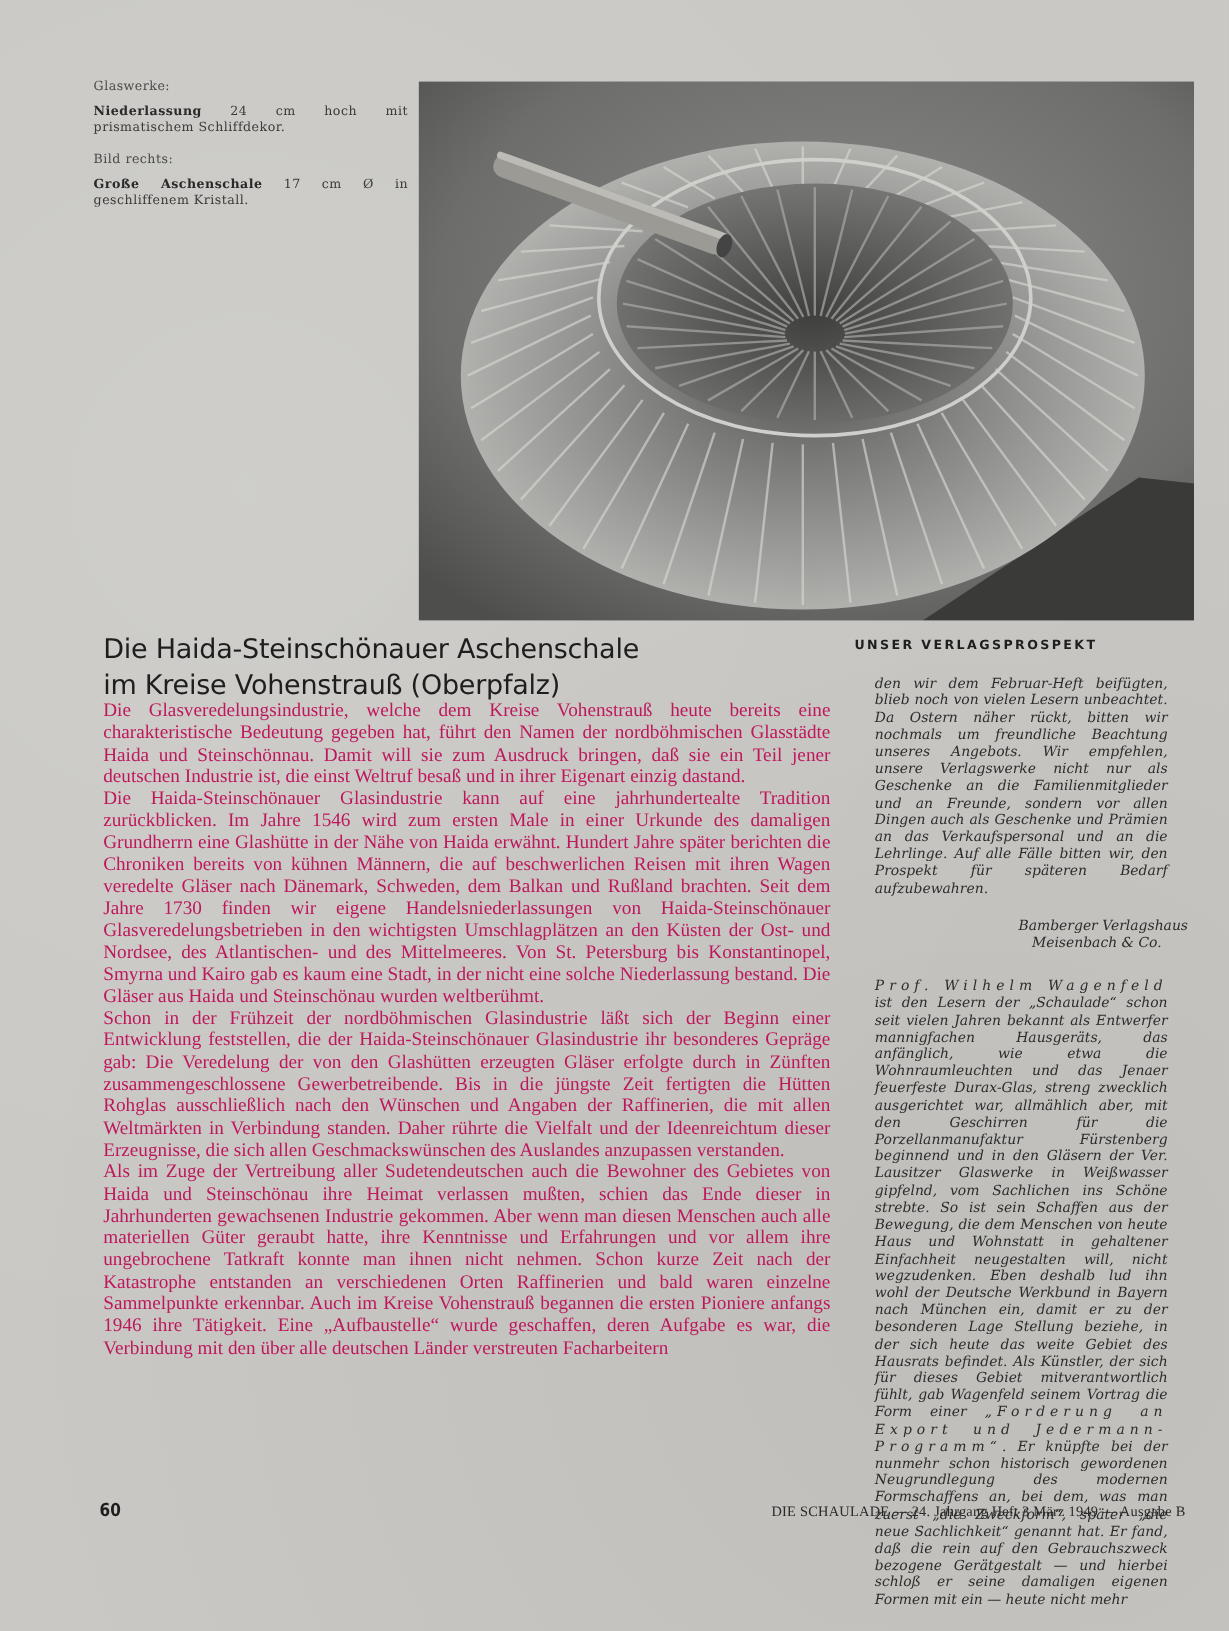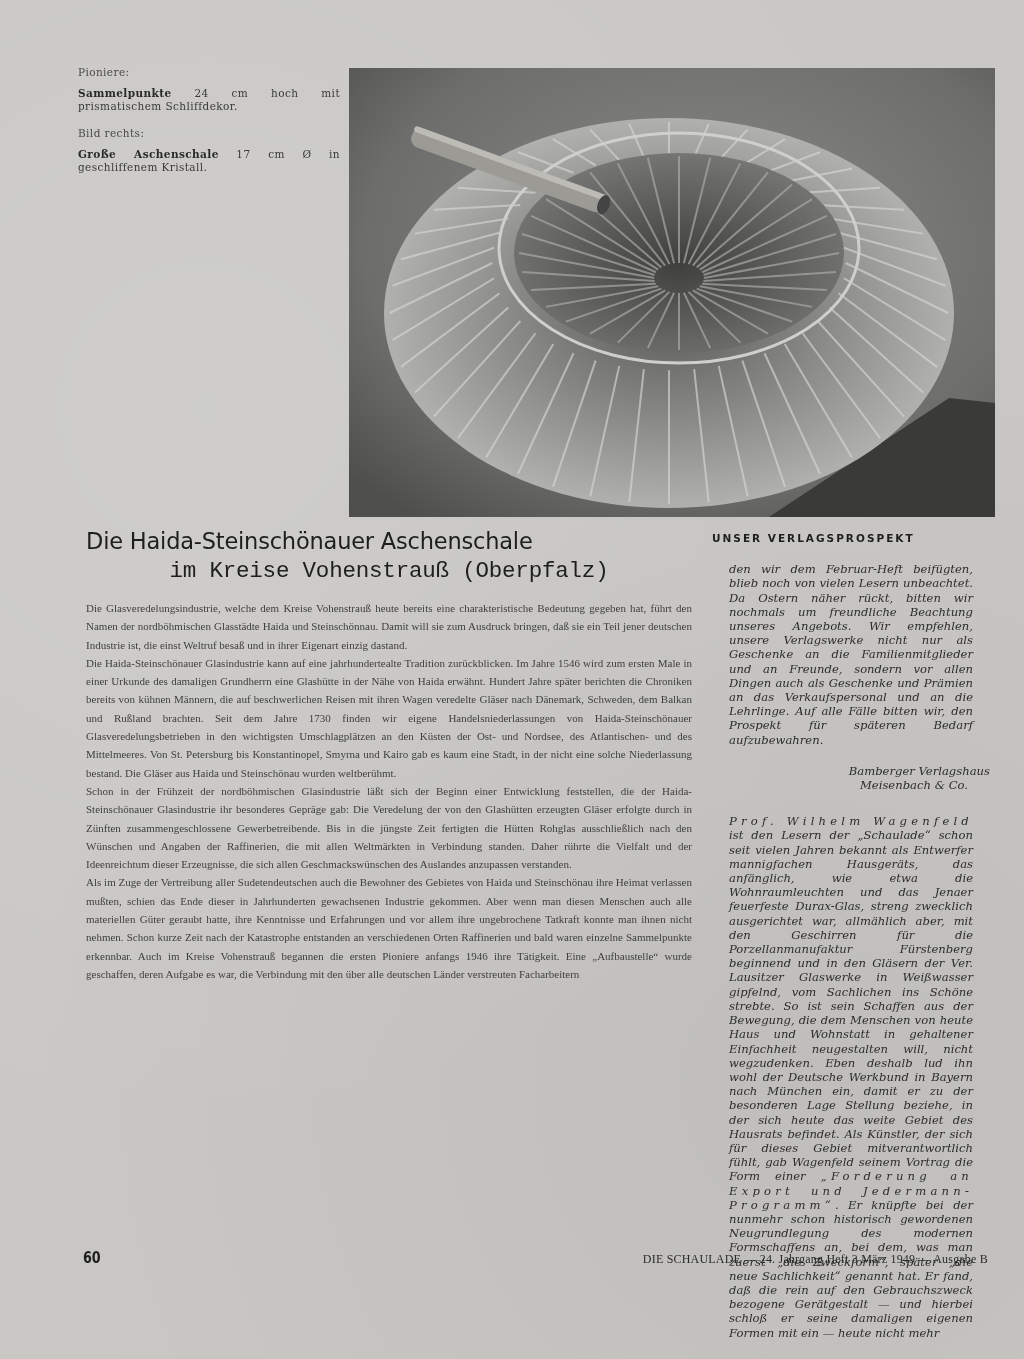--- a/index.html
+++ b/index.html
@@ -28,26 +28,26 @@
     background: #6a6a6a; overflow: hidden;
   }
   .photo svg { width: 100%; height: 100%; display: block; }
 
   .headline {
     position: absolute; left: 86px; top: 526px; width: 606px;
     font-family: "DejaVu Sans", sans-serif; color: #1e1e1e;
     font-size: 22.5px; line-height: 30px; font-weight: normal; letter-spacing: -0.2px;
   }
   .headline .h1 { display:block; }
-  .headline .h2 { display:block; text-align: center; font-family: Liberation Mono, monospace; }
+  .headline .h2 { display:block; text-align: left; }
 
   .body-col {
     position: absolute; left: 86px; top: 584px; width: 606px;
-    font-family: "Liberation Serif", serif; font-size: 11px; line-height: 18.3px;
-    color: #404040; text-align: justify; hyphens: manual; margin-top: 15px;
+    font-family: "Liberation Serif", serif; font-size: 16px; line-height: 18.3px;
+    color: #be185d; text-align: justify; hyphens: manual;
   }
   .body-col p { margin: 0; text-align: justify; text-align-last: left; }
 
   .side-col {
     position: absolute; left: 712px; top: 531px; width: 278px;
     font-family: "DejaVu Serif", serif; font-style: italic; font-size: 11.6px; line-height: 14.2px;
     color: #2c2c2c;
   }
   .side-col .side-title {
     font-family: "DejaVu Sans", sans-serif; font-style: normal; font-weight: bold;
@@ -67,23 +67,23 @@
   }
   .footer-info {
     position: absolute; right: 36px; top: 1252px;
     font-family: "Liberation Serif", serif; font-size: 12px; color: #2a2a2a; letter-spacing: 0.2px;
   }
 </style>
 </head>
 <body>
 
 <div class="caption-block">
-  <div class="cap-label">Pioniere:</div>
+  <div class="cap-label">Glaswerke:</div>
   <div class="cap-text">
-    <b>Sammelpunkte</b><span> 24 cm hoch mit prismatischem Schliffdekor.</span>
+    <b>Niederlassung</b><span> 24 cm hoch mit prismatischem Schliffdekor.</span>
   </div>
   <div class="cap-label">Bild rechts:</div>
   <div class="cap-text" style="margin-bottom:12px">
     <b>Große Aschenschale</b><span> 17 cm Ø in geschliffenem Kristall.</span>
   </div>
 </div>
 
 <div class="photo">
   <svg viewBox="0 0 646 449" preserveAspectRatio="none">
     <defs>

